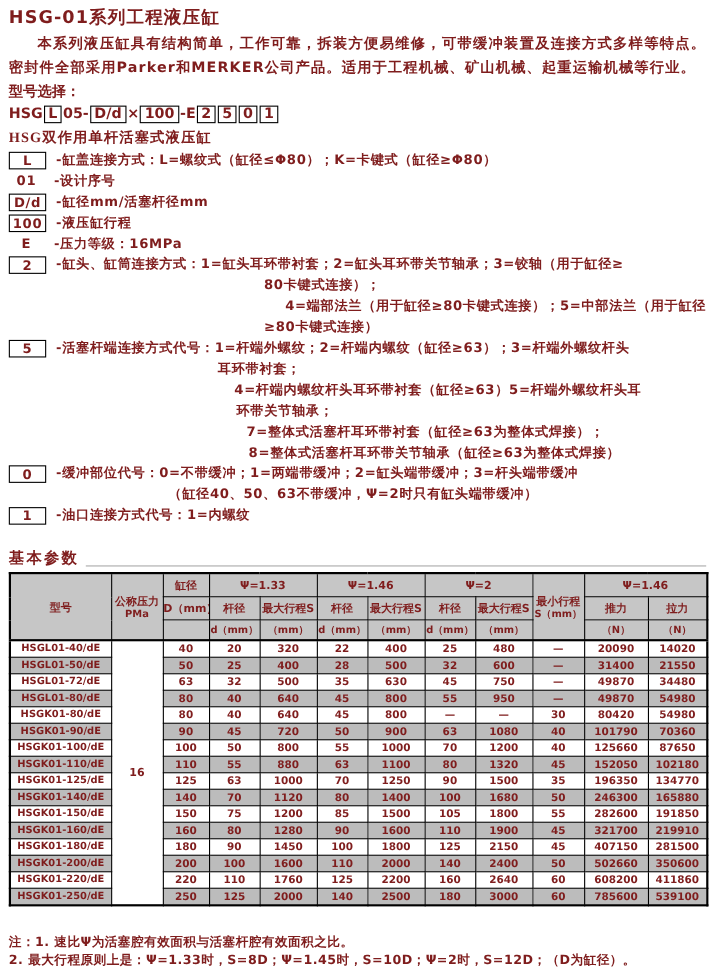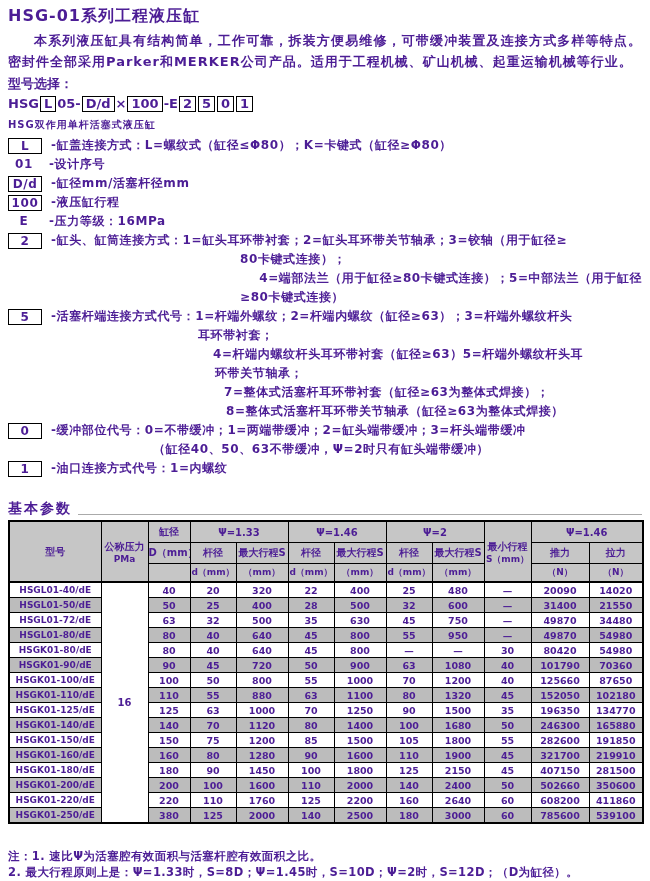--- a/index.html
+++ b/index.html
@@ -3,33 +3,33 @@
 <meta charset="utf-8">
 <style>
   :root{
     --header-bg:#c6c6c6;
     --row-shade:#bcbcbc;
     --rule:#aaaaaa;
   }
   html,body{margin:0;padding:0;background:#fff;}
   .page{
     width:650px;height:881px;box-sizing:border-box;
-    background:#fff;color:#4c1d95;
+    background:#fff;color:#7f1d1d;
     font-family:"DejaVu Sans","Liberation Sans",sans-serif;
     font-weight:bold;
     padding:5px 8px 0 8px;
     position:relative;overflow:hidden;
   }
   .title{font-size:16px;line-height:22px;margin:0 0 3px 0;letter-spacing:1px;}
   .intro{font-size:13px;line-height:21px;margin:0;text-indent:2em;letter-spacing:1px;text-align:justify;}
   .model-select-label{font-size:13px;line-height:19px;margin-top:2px;}
   .model-code{font-size:13px;line-height:20px;display:flex;align-items:center;margin:1px 0;}
   .seg{display:inline-block;white-space:pre;}
   .seg.boxed{border:1.6px solid #000;padding:0 3px;margin:0 1px;line-height:14px;}
-  .model-desc{font-size:10px;line-height:19px;letter-spacing:1px;}
+  .model-desc{font-size:13px;line-height:19px;letter-spacing:1px;font-family:Liberation Serif, serif;}
   .legend{margin-top:2px;}
   .legend-line{font-size:12px;line-height:19px;letter-spacing:0.6px;}
   .legend-first{display:flex;align-items:flex-start;}
   .legend-code{
     min-width:32px;width:32px;text-align:center;margin-right:9px;margin-top:2px;
     font-size:12px;line-height:14px;height:14px;box-sizing:content-box;
   }
   .legend-code.boxed{border:1.5px solid #000;}
   .legend-text{flex:1;}
   .params-heading-row{display:flex;align-items:flex-end;margin-top:21px;}
@@ -380,21 +380,21 @@
           <td>125</td>
           <td>2200</td>
           <td>160</td>
           <td>2640</td>
           <td>60</td>
           <td>608200</td>
           <td>411860</td>
         </tr>
         <tr class="shaded">
           <td class="model-cell">HSGK01-250/dE</td>
-          <td>380</td>
+          <td>250</td>
           <td>125</td>
           <td>2000</td>
           <td>140</td>
           <td>2500</td>
           <td>180</td>
           <td>3000</td>
           <td>60</td>
           <td>785600</td>
           <td>539100</td>
         </tr>

